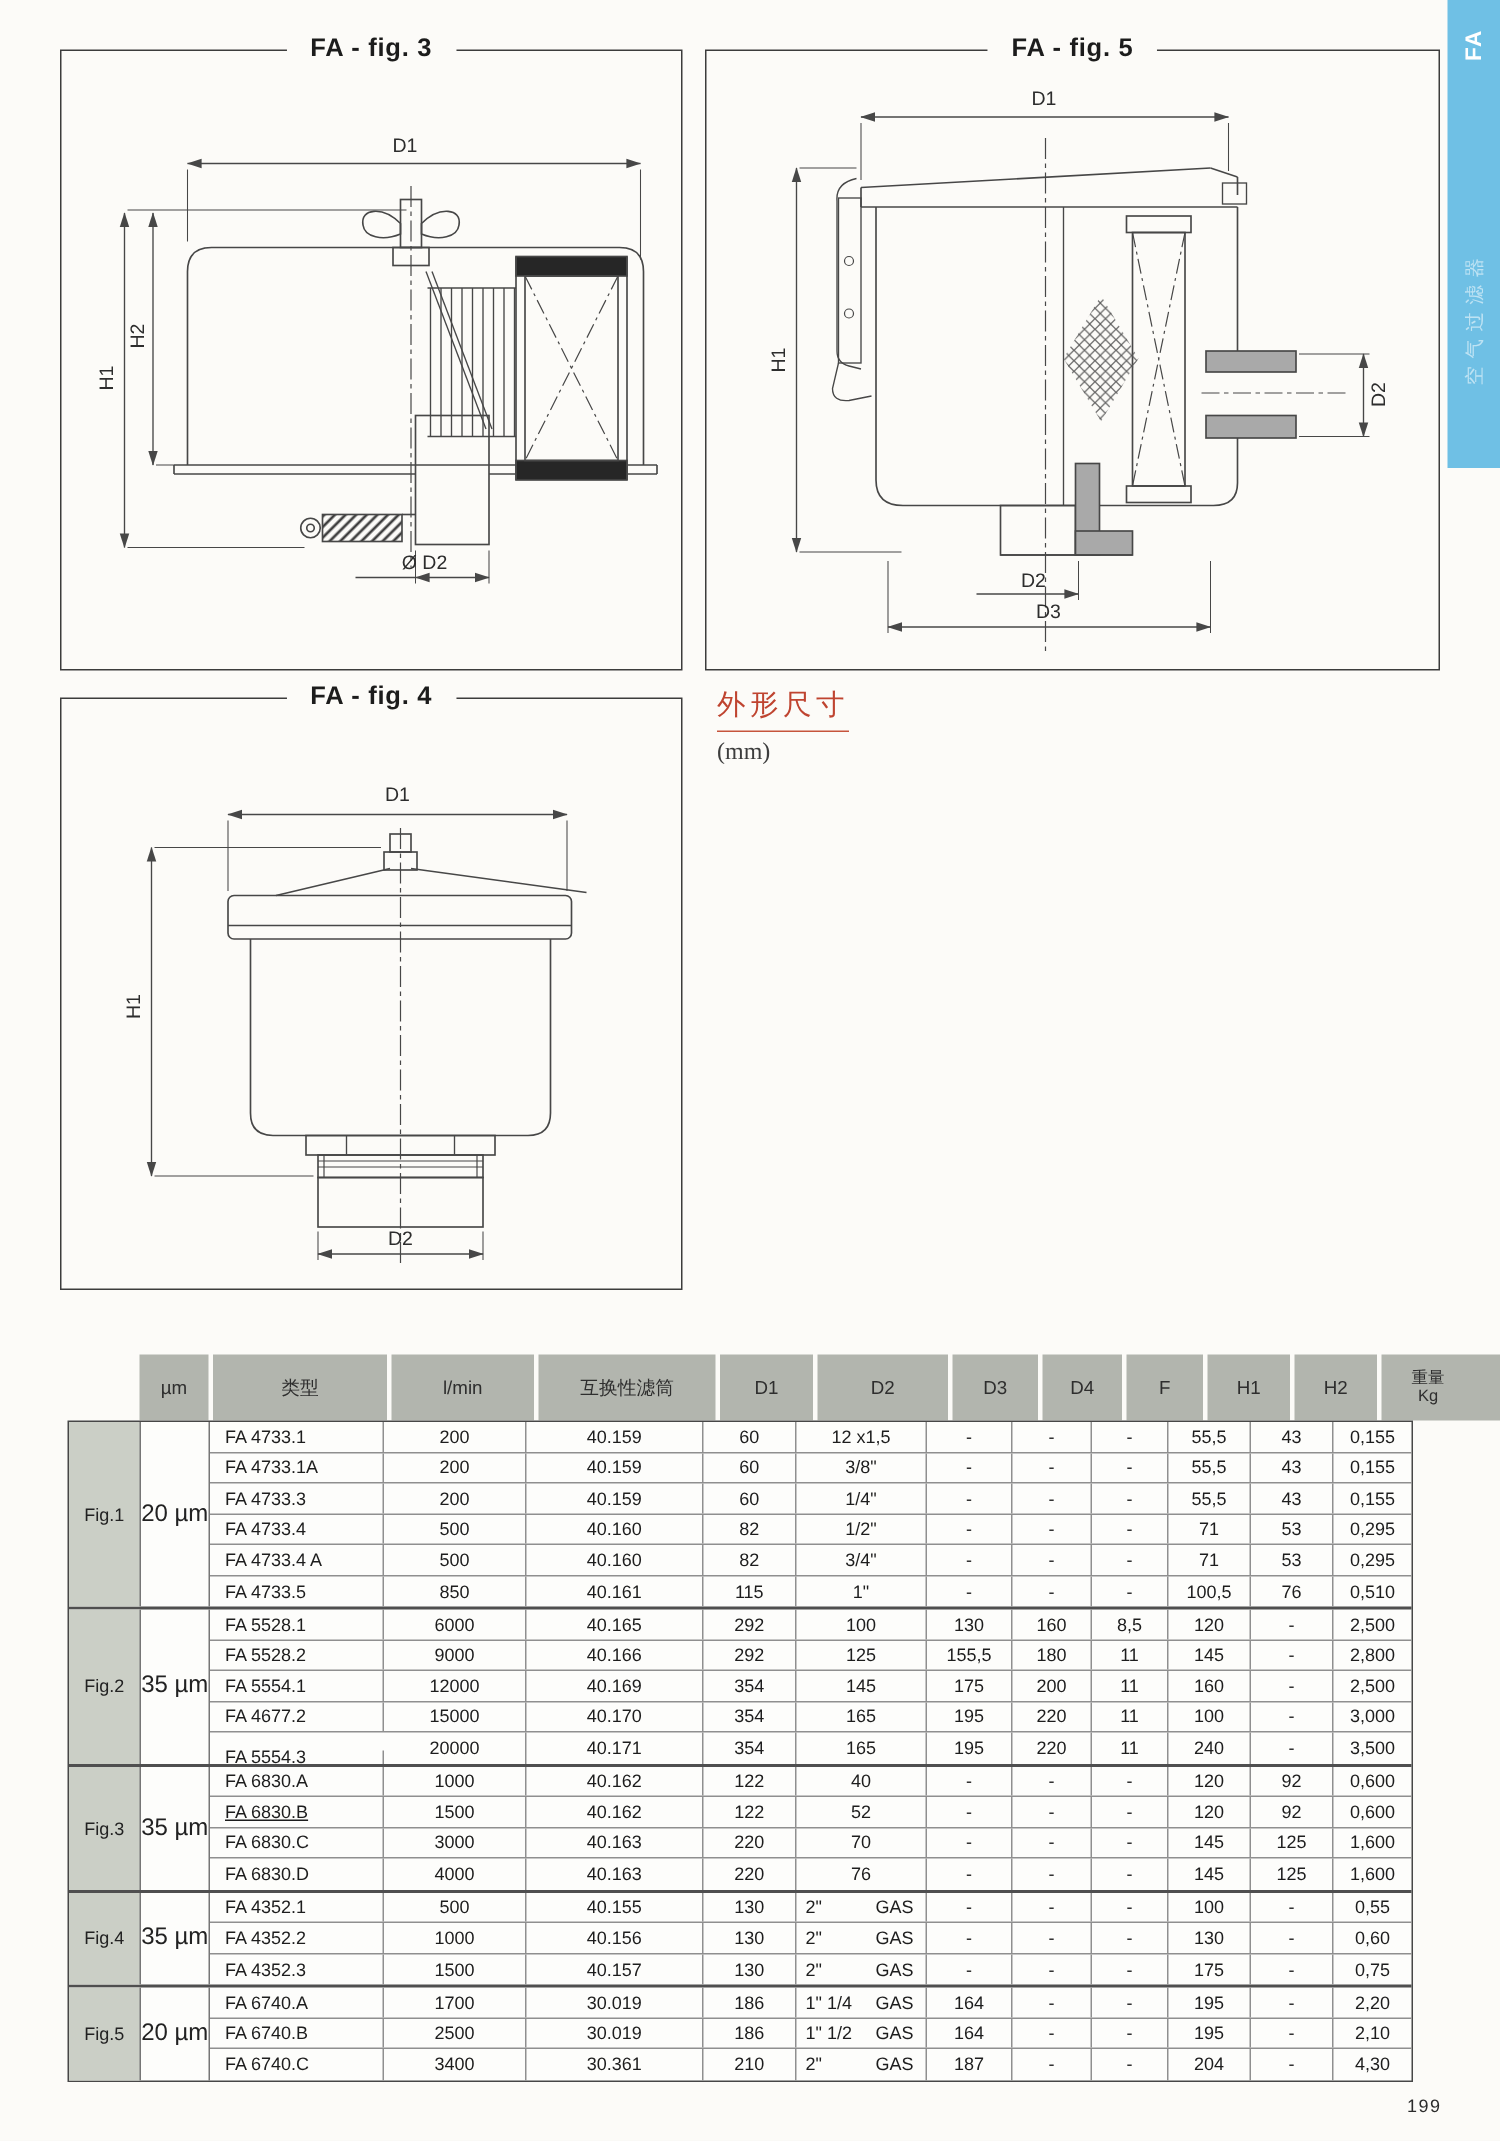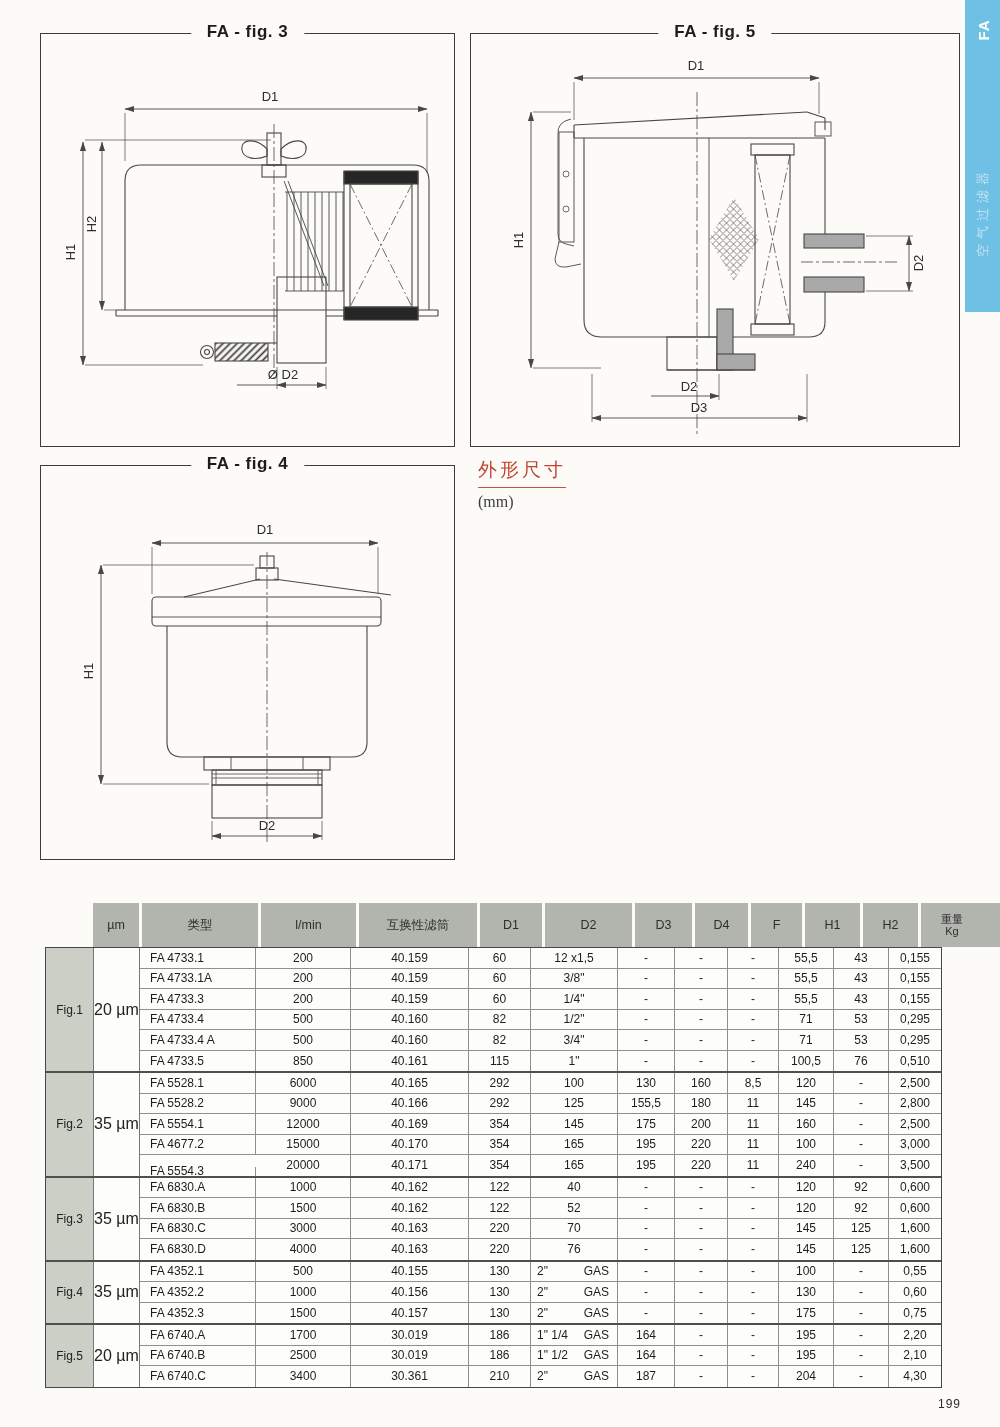--- a/index.html
+++ b/index.html
@@ -465,21 +465,21 @@
             <div class="bcell" style="width: 62px;">122</div>
             <div class="bcell" style="width: 87px;">40</div>
             <div class="bcell" style="width: 57px;">-</div>
             <div class="bcell" style="width: 53px;">-</div>
             <div class="bcell" style="width: 51px;">-</div>
             <div class="bcell" style="width: 55px;">120</div>
             <div class="bcell" style="width: 55px;">92</div>
             <div class="bcell" style="width: 52px;">0,600</div>
           </div>
           <div class="trow">
-            <div class="bcell type" style="width: 116px;">FA 6830.B</div>
+            <div class="bcell type" style="width: 116px; text-decoration: underline;">FA 6830.B</div>
             <div class="bcell" style="width: 95px;">1500</div>
             <div class="bcell" style="width: 118px;">40.162</div>
             <div class="bcell" style="width: 62px;">122</div>
             <div class="bcell" style="width: 87px;">52</div>
             <div class="bcell" style="width: 57px;">-</div>
             <div class="bcell" style="width: 53px;">-</div>
             <div class="bcell" style="width: 51px;">-</div>
             <div class="bcell" style="width: 55px;">120</div>
             <div class="bcell" style="width: 55px;">92</div>
             <div class="bcell" style="width: 52px;">0,600</div>

